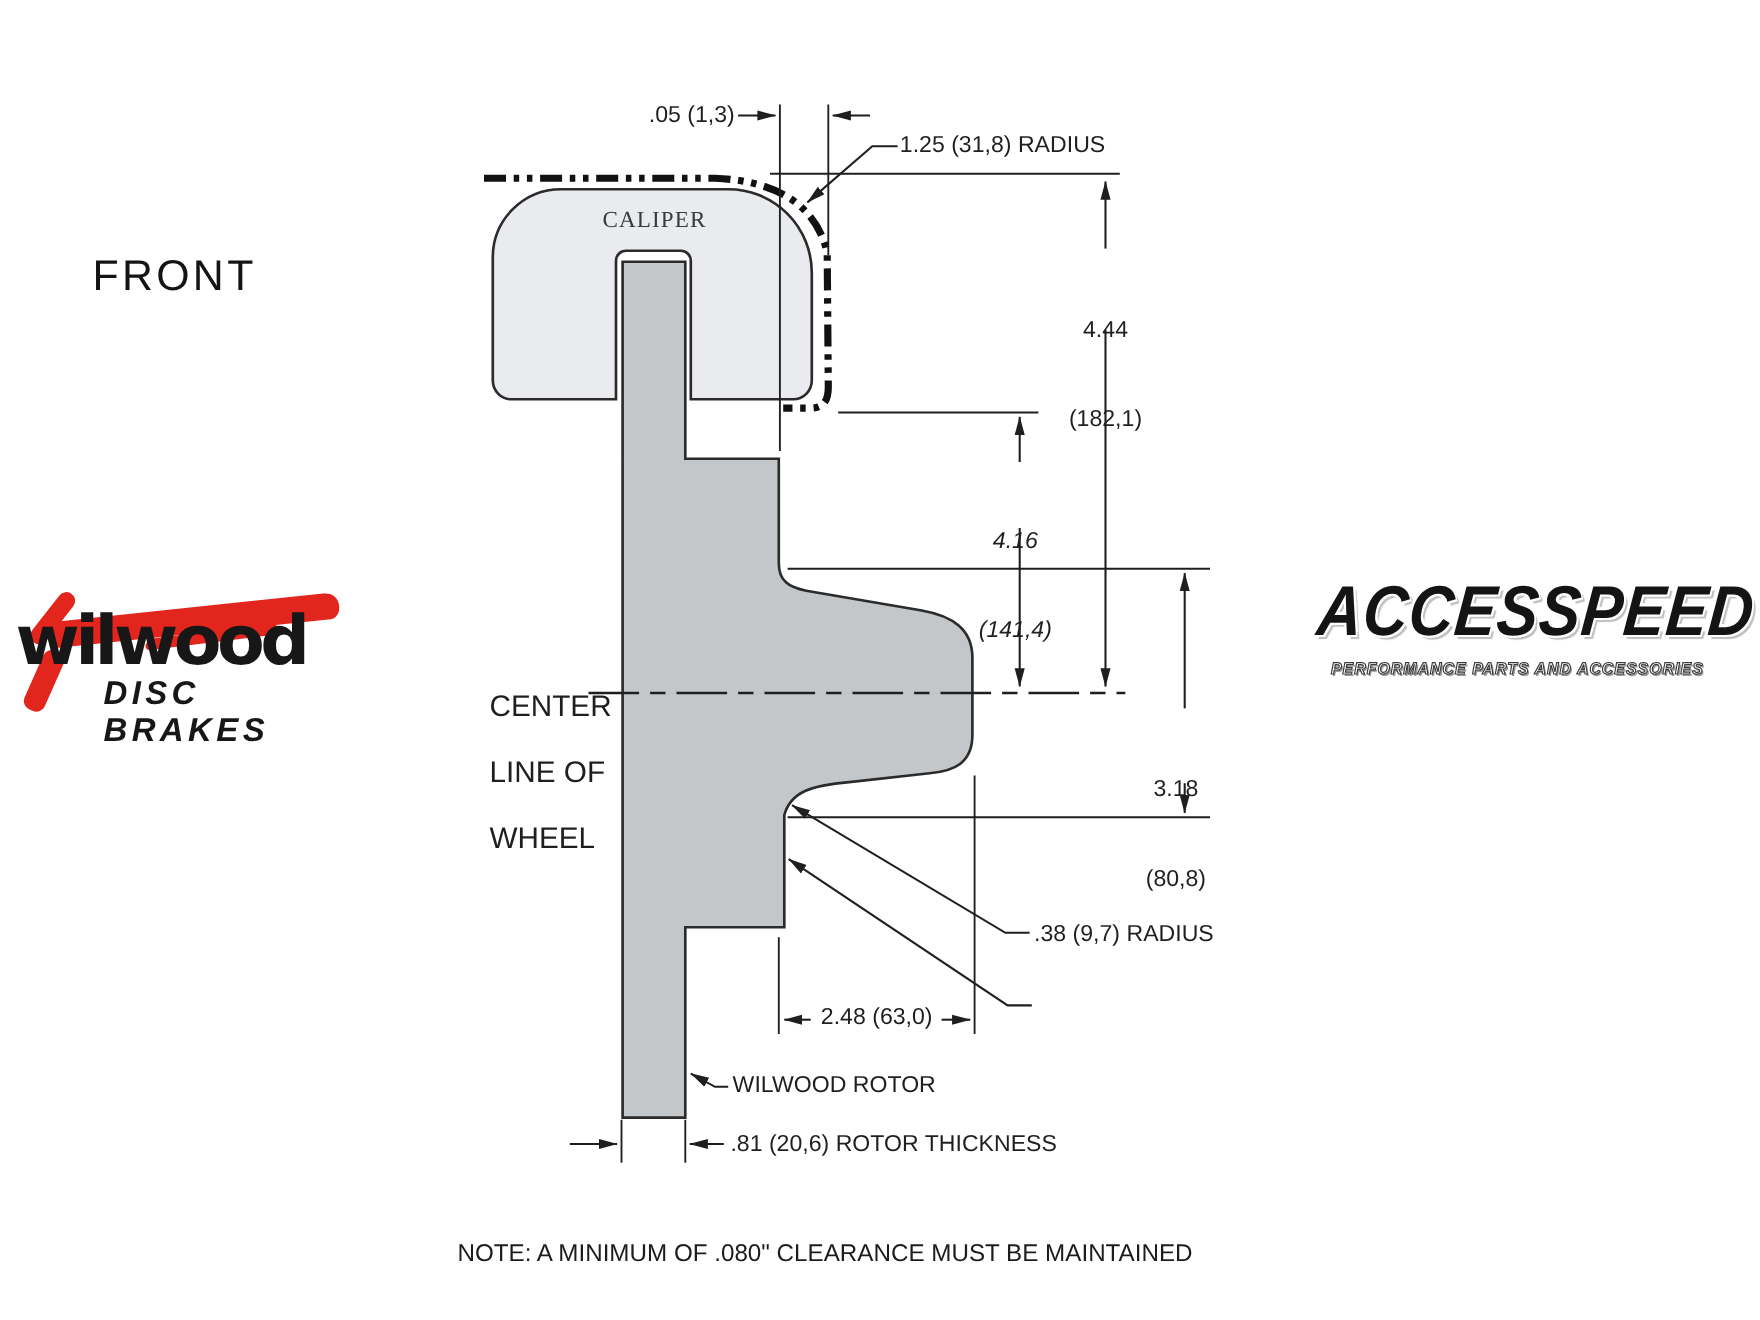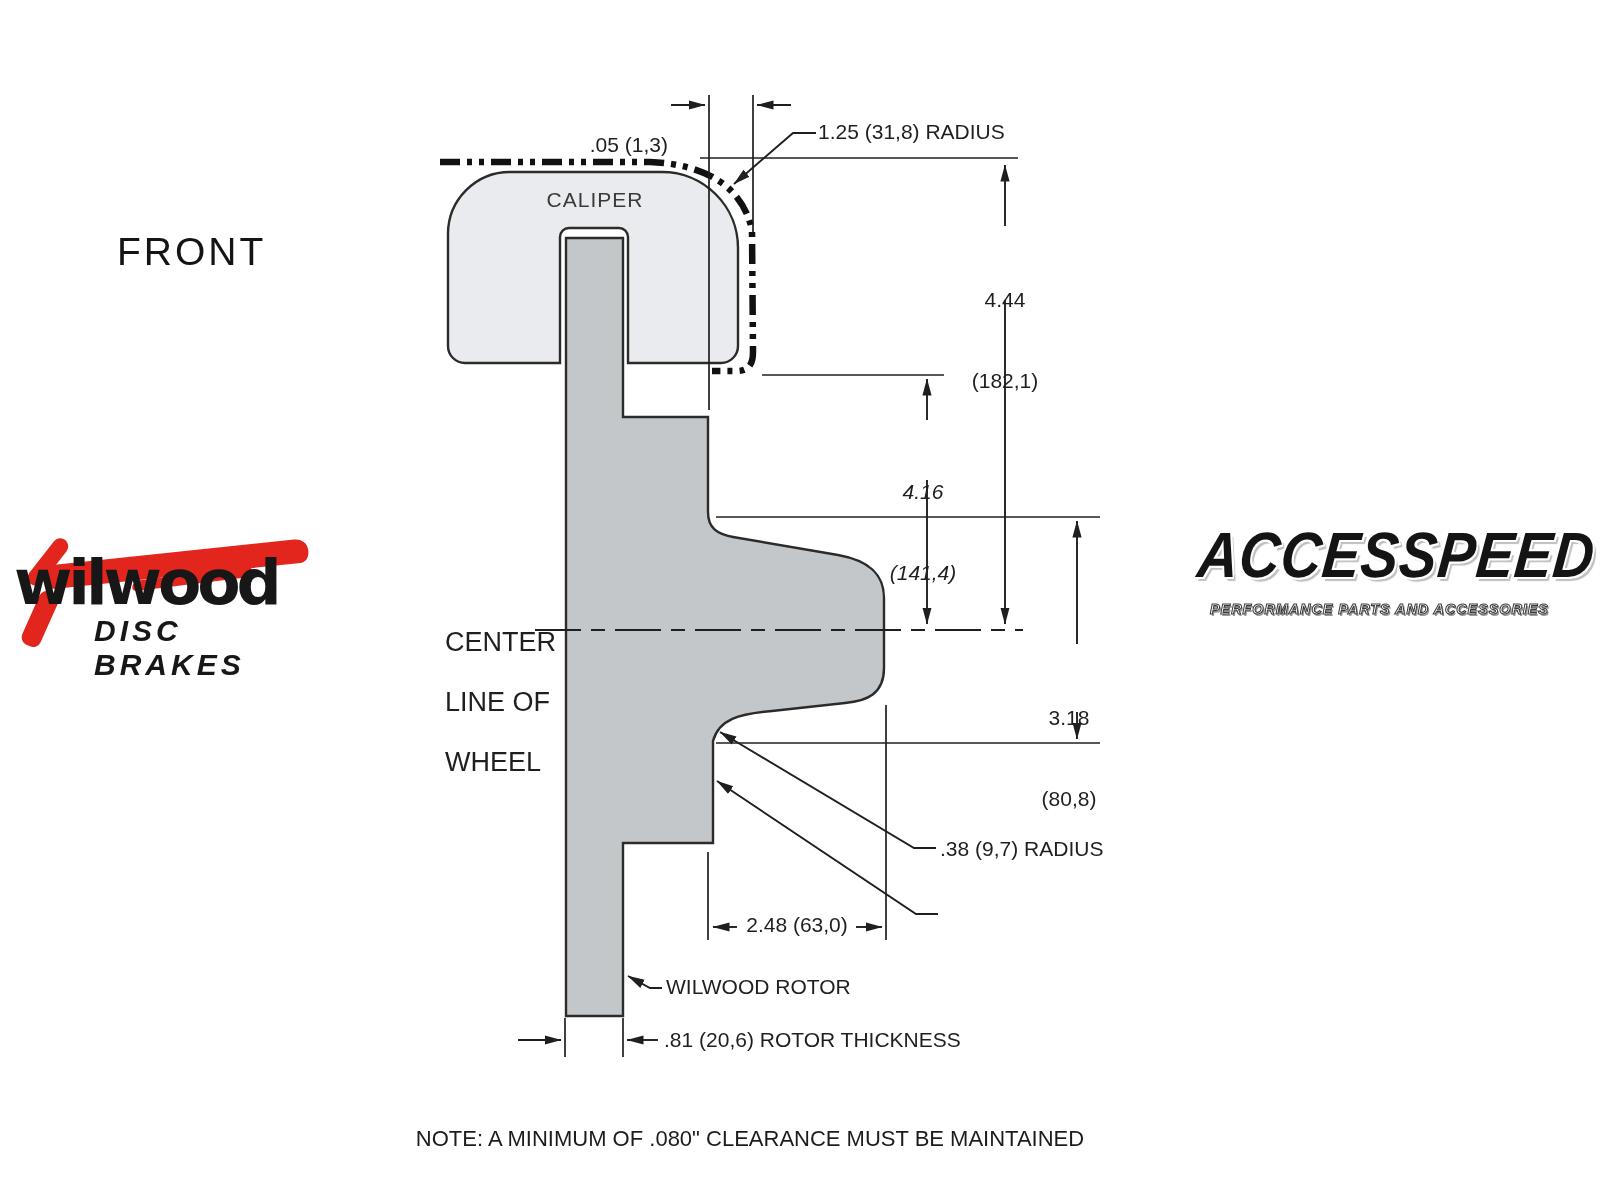--- a/index.html
+++ b/index.html
@@ -92,25 +92,25 @@
     </g>
 
     <g stroke="#1f1f1f" stroke-width="1.9" fill="none">
       <path d="M 816,133 L 793,133 L 734,184" marker-end="url(#ah)"></path>
       <path d="M 936,848 L 914,848 L 720,732" marker-end="url(#ah)"></path>
       <path d="M 938,914 L 916,914 L 717,781" marker-end="url(#ah)"></path>
       <path d="M 662,988 L 650,988 L 628,976" marker-end="url(#ah)"></path>
     </g>
   </svg>
 
-  <div class="lbl front" style="left:84px;top:240px;margin-left:33px;">FRONT</div>
+  <div class="lbl front" style="left:84px;top:240px;">FRONT</div>
 
-  <div class="lbl caliper" style="left:540px;top:188px;">CALIPER</div>
+  <div class="lbl caliper" style="left:540px;top:188px;font-family:Liberation Serif, serif;">CALIPER</div>
 
-  <div class="lbl" style="left:568px;top:93px;width:100px;text-align:right;margin-top:40px;">.05 (1,3)</div>
+  <div class="lbl" style="left:568px;top:93px;width:100px;text-align:right;">.05 (1,3)</div>
 
   <div class="lbl" style="left:818px;top:120px;">1.25 (31,8) RADIUS</div>
 
   <div class="lbl dim2" style="left:950px;top:232px;">
     <div>4.44</div>
     <div>(182,1)</div>
   </div>
 
   <div class="lbl dim2" style="left:868px;top:424px;font-style:italic;">
     <div>4.16</div>

